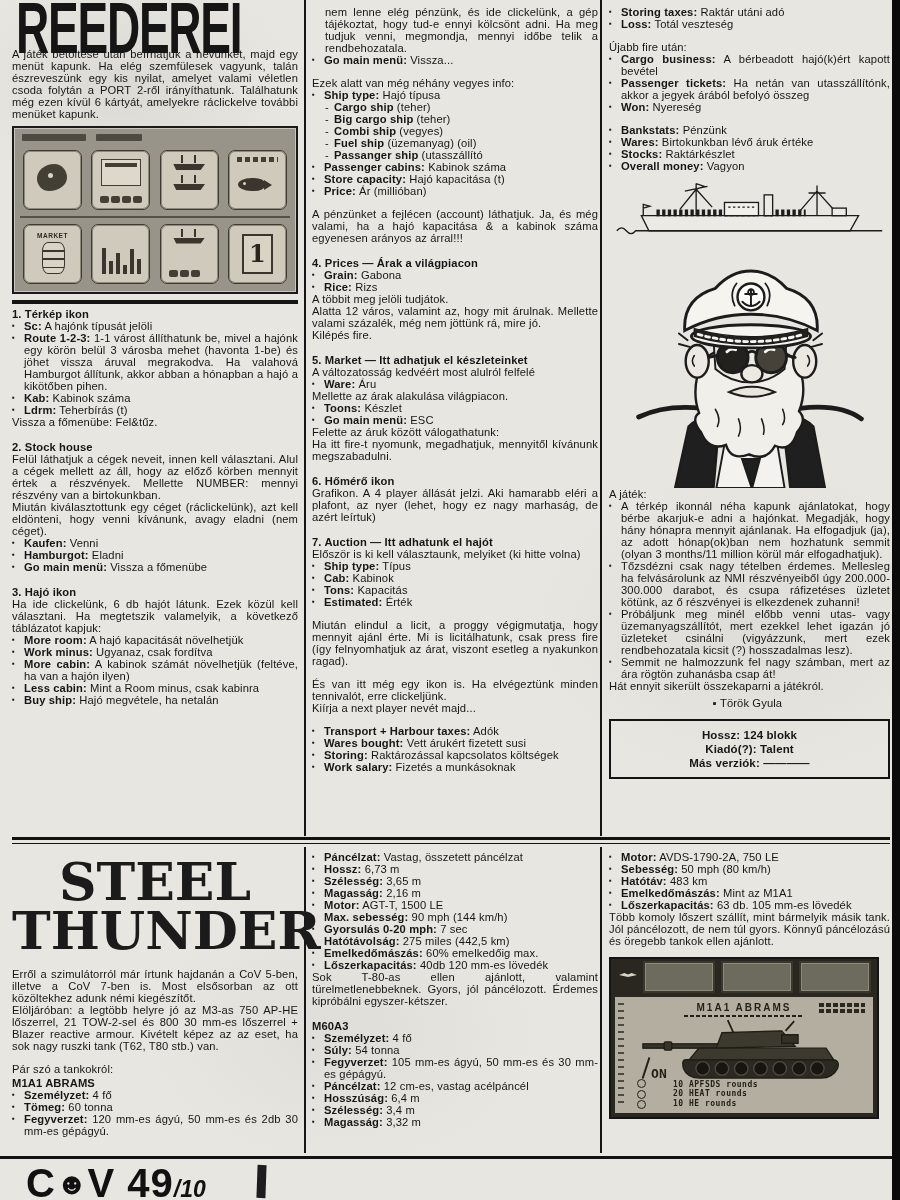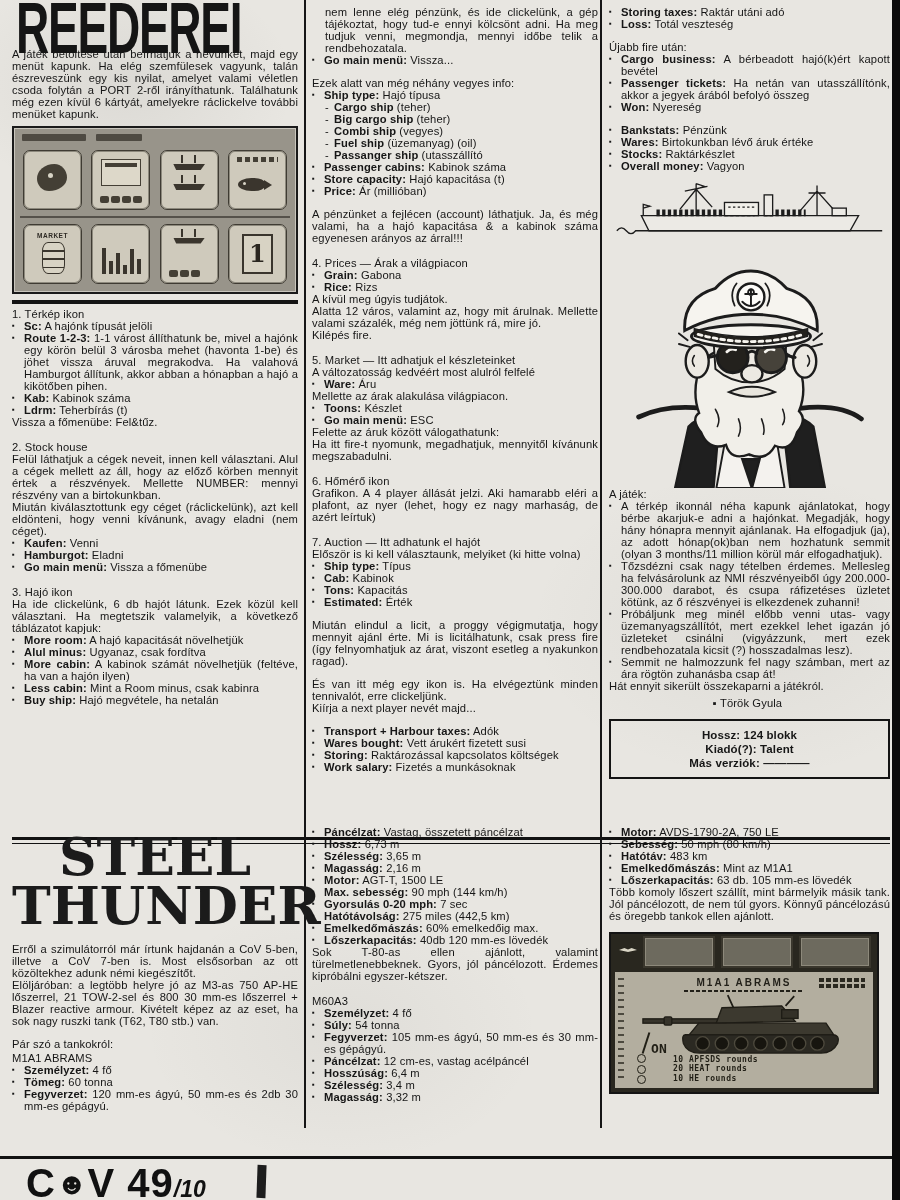--- a/index.html
+++ b/index.html
@@ -9,21 +9,21 @@
     radial-gradient(240px 170px at 14% 7%, rgba(110,110,105,.10), transparent 70%),
     radial-gradient(320px 220px at 84% 52%, rgba(110,110,105,.08), transparent 70%),
     radial-gradient(280px 190px at 38% 86%, rgba(110,110,105,.07), transparent 70%);}
   .edge-strip{position:absolute;right:0;top:0;width:8px;height:1200px;background:#0b0b0b;}
   .vline{position:absolute;width:1.5px;background:#161616;}
   .hline{position:absolute;background:#121212;}
   .col{position:absolute;top:6px;}
   .txt{font-size:11.2px;line-height:12px;letter-spacing:.12px;}
   .para{text-align:justify;margin:0;}
   .para.cont{padding-left:13px;}
-  .sec-h{font-weight:normal;margin-top:2px;}
+  .sec-h{font-weight:bold;margin-top:2px;}
   .gap{height:11px;}
   .li{display:flex;margin:0;}
   .li .bu{flex:none;width:12px;font-size:8px;line-height:12px;}
   .li .tx{display:block;flex:1;text-align:justify;}
   .li.sub{padding-left:13px;}
   .li.sub .bu{width:9px;font-size:11px;}
   .sig{text-align:center;font-weight:normal;margin-top:5px;padding-right:4px;}
   .infobox{border:2px solid #141414;margin-top:10px;padding:7px 6px;text-align:center;
            font-weight:bold;font-size:11.5px;line-height:14px;}
   
@@ -233,21 +233,21 @@
           </div>
           <div class="gap"></div>
           <div class="sec-h">3. Hajó ikon</div>
           <div class="para">Ha ide clickelünk, 6 db hajót látunk. Ezek közül kell választani. Ha megtetszik valamelyik, a következő táblázatot kapjuk:</div>
           <div class="li">
             <span class="bu">▪</span>
             <span class="tx"><b>More room:</b> A hajó kapacitását növelhetjük</span>
           </div>
           <div class="li">
             <span class="bu">▪</span>
-            <span class="tx"><b>Alul minus:</b> Ugyanaz, csak fordítva</span>
+            <span class="tx"><b>Work minus:</b> Ugyanaz, csak fordítva</span>
           </div>
           <div class="li">
             <span class="bu">▪</span>
             <span class="tx"><b>More cabin:</b> A kabinok számát növelhetjük (feltéve, ha van a hajón ilyen)</span>
           </div>
           <div class="li">
             <span class="bu">▪</span>
             <span class="tx"><b>Less cabin:</b> Mint a Room minus, csak kabinra</span>
           </div>
           <div class="li">
@@ -307,21 +307,21 @@
           <div class="gap"></div>
           <div class="sec-h">4. Prices — Árak a világpiacon</div>
           <div class="li">
             <span class="bu">▪</span>
             <span class="tx"><b>Grain:</b> Gabona</span>
           </div>
           <div class="li">
             <span class="bu">▪</span>
             <span class="tx"><b>Rice:</b> Rizs</span>
           </div>
-          <div class="para">A kívül meg úgyis tudjátok.</div>
+          <div class="para">A többit meg jelöli tudjátok.</div>
           <div class="para">Alatta 12 város, valamint az, hogy mit árulnak. Mellette valami százalék, még nem jöttünk rá, mire jó.</div>
           <div class="para">Kilépés fire.</div>
           <div class="gap"></div>
           <div class="sec-h">5. Market — Itt adhatjuk el készleteinket</div>
           <div class="para">A változatosság kedvéért most alulról felfelé</div>
           <div class="li">
             <span class="bu">▪</span>
             <span class="tx"><b>Ware:</b> Áru</span>
           </div>
           <div class="para">Mellette az árak alakulása világpiacon.</div>
@@ -498,21 +498,21 @@
         <div>Hossz: 124 blokk</div>
         <div>Kiadó(?): Talent</div>
         <div>Más verziók: ————</div>
       </div>
     </div>
   </div>
 
   <div class="hline" style="left:12px;top:837px;width:878px;height:3px;"></div>
   <div class="hline" style="left:12px;top:843px;width:878px;height:1px;"></div>
 
-  <div style="position:absolute;left:12px;top:822px;width:878px;height:308px;">
+  <div style="position:absolute;left:12px;top:847px;width:878px;height:308px;">
 
     <div class="vline" style="left:292px;top:0;height:306px;"></div>
     <div class="vline" style="left:588px;top:0;height:306px;"></div>
 
     <div class="col txt" style="left:0;width:286px;top:0;">
       <div class="steel-title">
         <span>STEEL</span><br>
         <span>THUNDER</span>
       </div>
       <div>

